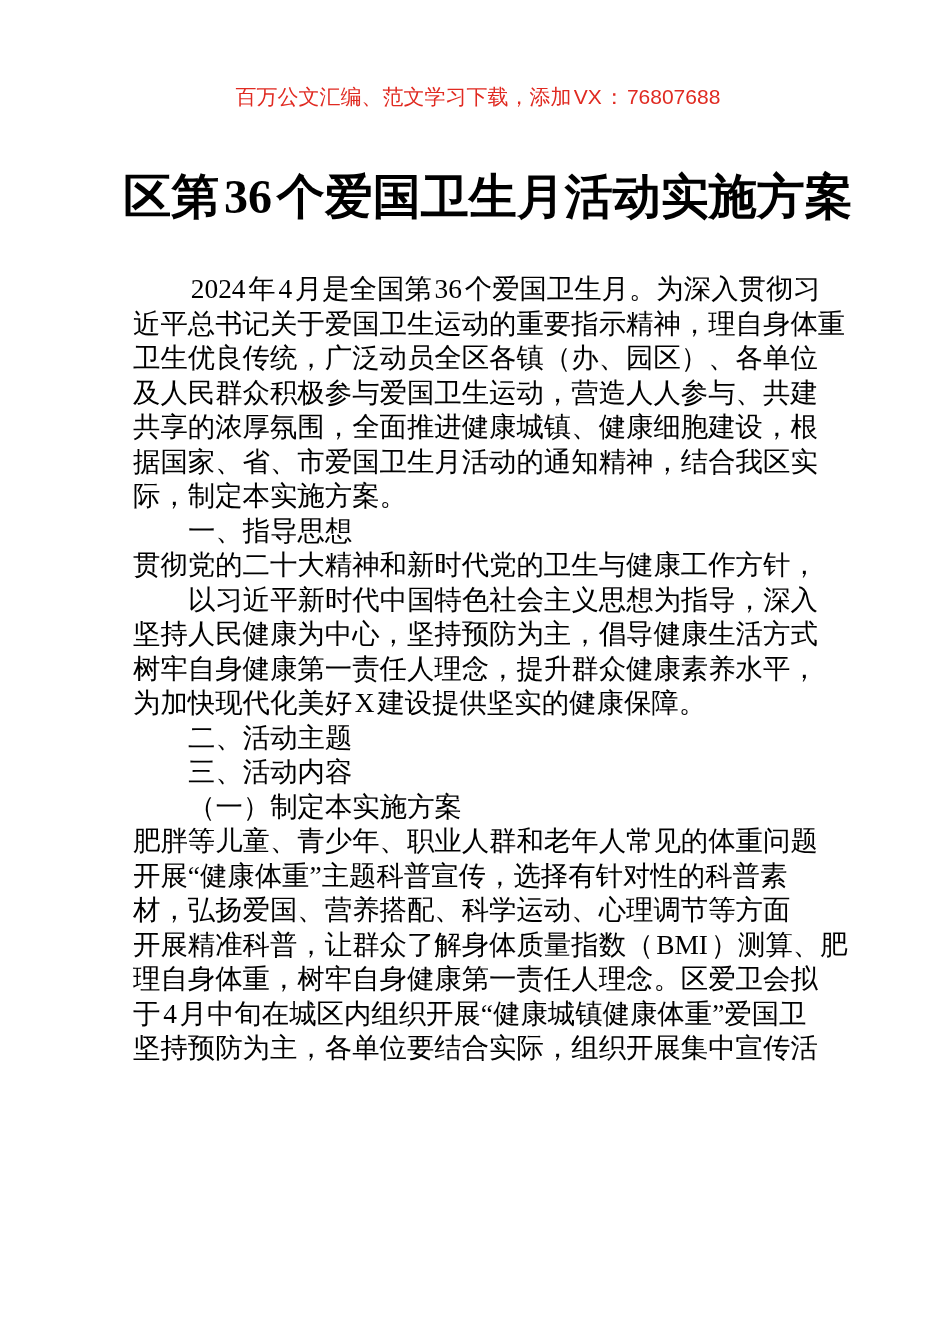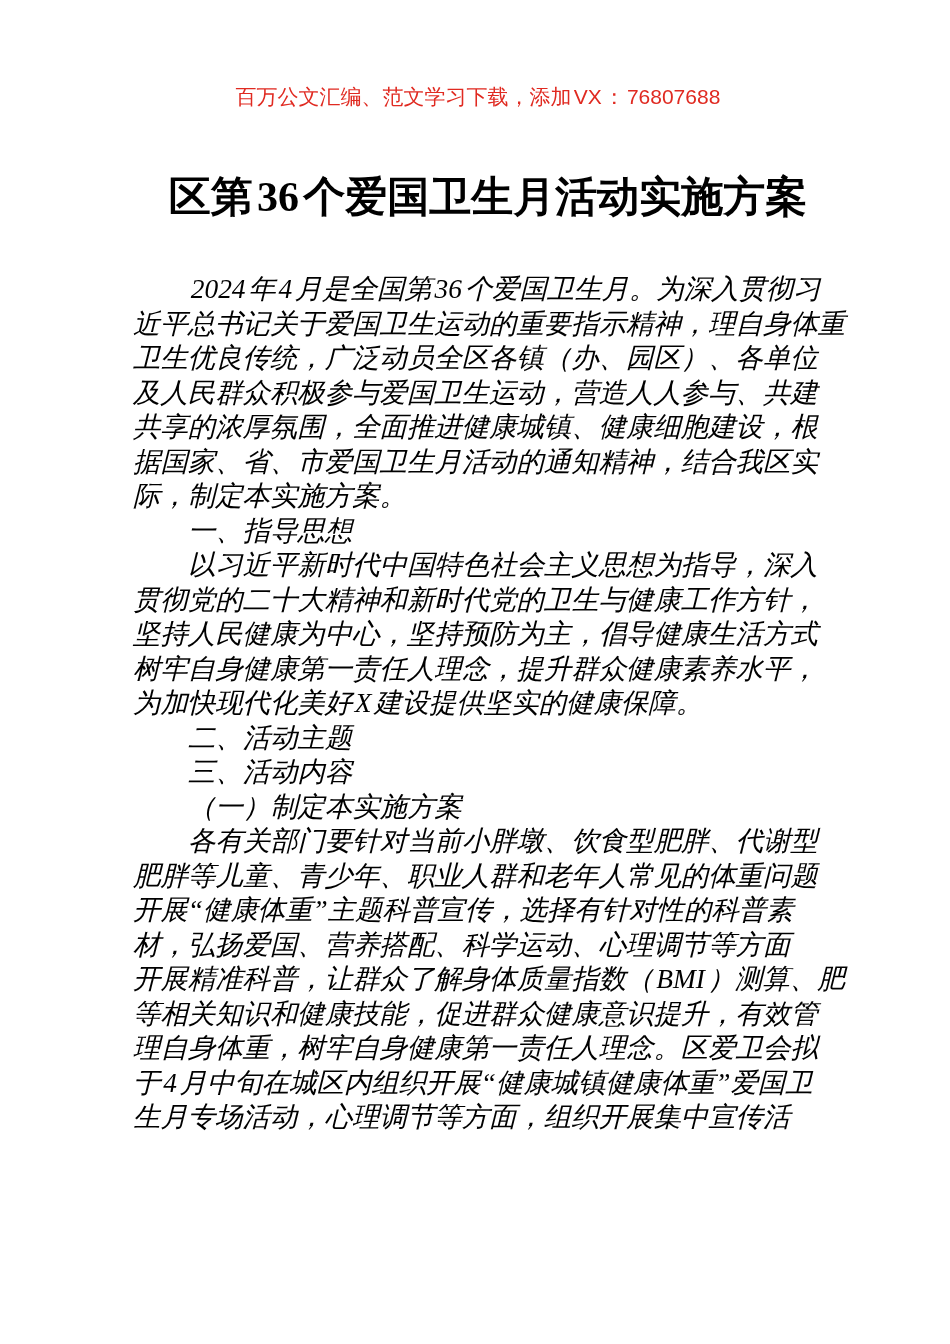--- a/index.html
+++ b/index.html
@@ -26,30 +26,29 @@
     font-family:"Liberation Sans","DejaVu Sans",sans-serif;
     font-size:21px;line-height:25px;
     color:var(--red);
   }
   .doc-title{
     position:absolute;
     top:172px;left:0;right:0;
     text-align:center;
     font-family:"Liberation Serif","DejaVu Serif",serif;
     font-weight:bold;
-    font-size:42px;line-height:50px;
+    font-size:48px;line-height:50px;
     color:var(--ink);
     margin-left:26px;
   }
   .doc-body{
     position:absolute;
     top:272px;left:133px;width:695px;
     font-size:27.4px;
     color:var(--ink);
-    font-style:italic;
   }
   .line{
     height:34.5px;
     line-height:34.5px;
     white-space:nowrap;
     letter-spacing:0;
   }
   .line.indent{padding-left:55px;}
   .latin{margin:0 0.1em;}
 </style>
@@ -63,31 +62,29 @@
 
   <div class="doc-body">
       <div class="line indent"><span class="latin">2024</span>年<span class="latin">4</span>月是全国第<span class="latin">36</span>个爱国卫生月。为深入贯彻习</div>
       <div class="line">近平总书记关于爱国卫生运动的重要指示精神，理自身体重</div>
       <div class="line">卫生优良传统，广泛动员全区各镇（办、园区）、各单位</div>
       <div class="line">及人民群众积极参与爱国卫生运动，营造人人参与、共建</div>
       <div class="line">共享的浓厚氛围，全面推进健康城镇、健康细胞建设，根</div>
       <div class="line">据国家、省、市爱国卫生月活动的通知精神，结合我区实</div>
       <div class="line">际，制定本实施方案。</div>
       <div class="line indent">一、指导思想</div>
+      <div class="line">贯彻党的二十大精神和新时代党的卫生与健康工作方针，</div>
       <div class="line indent">以习近平新时代中国特色社会主义思想为指导，深入</div>
-      <div class="line">贯彻党的二十大精神和新时代党的卫生与健康工作方针，</div>
       <div class="line">坚持人民健康为中心，坚持预防为主，倡导健康生活方式</div>
       <div class="line">树牢自身健康第一责任人理念，提升群众健康素养水平，</div>
       <div class="line">为加快现代化美好<span class="latin">X</span>建设提供坚实的健康保障。</div>
       <div class="line indent">二、活动主题</div>
       <div class="line indent">三、活动内容</div>
       <div class="line indent">（一）制定本实施方案</div>
-      <div class="line indent">各有关部门要针对当前小胖墩、饮食型肥胖、代谢型</div>
       <div class="line">肥胖等儿童、青少年、职业人群和老年人常见的体重问题</div>
       <div class="line">开展“健康体重”主题科普宣传，选择有针对性的科普素</div>
       <div class="line">材，弘扬爱国、营养搭配、科学运动、心理调节等方面</div>
       <div class="line">开展精准科普，让群众了解身体质量指数（<span class="latin">BMI</span>）测算、肥</div>
-      <div class="line">等相关知识和健康技能，促进群众健康意识提升，有效管</div>
       <div class="line">理自身体重，树牢自身健康第一责任人理念。区爱卫会拟</div>
       <div class="line">于<span class="latin">4</span>月中旬在城区内组织开展“健康城镇健康体重”爱国卫</div>
-      <div class="line">生月专场活动，心理调节等方面，组织开展集中宣传活</div>
+      <div class="line">坚持预防为主，各单位要结合实际，组织开展集中宣传活</div>
     </div>
 </div>
 
 </body></html>

